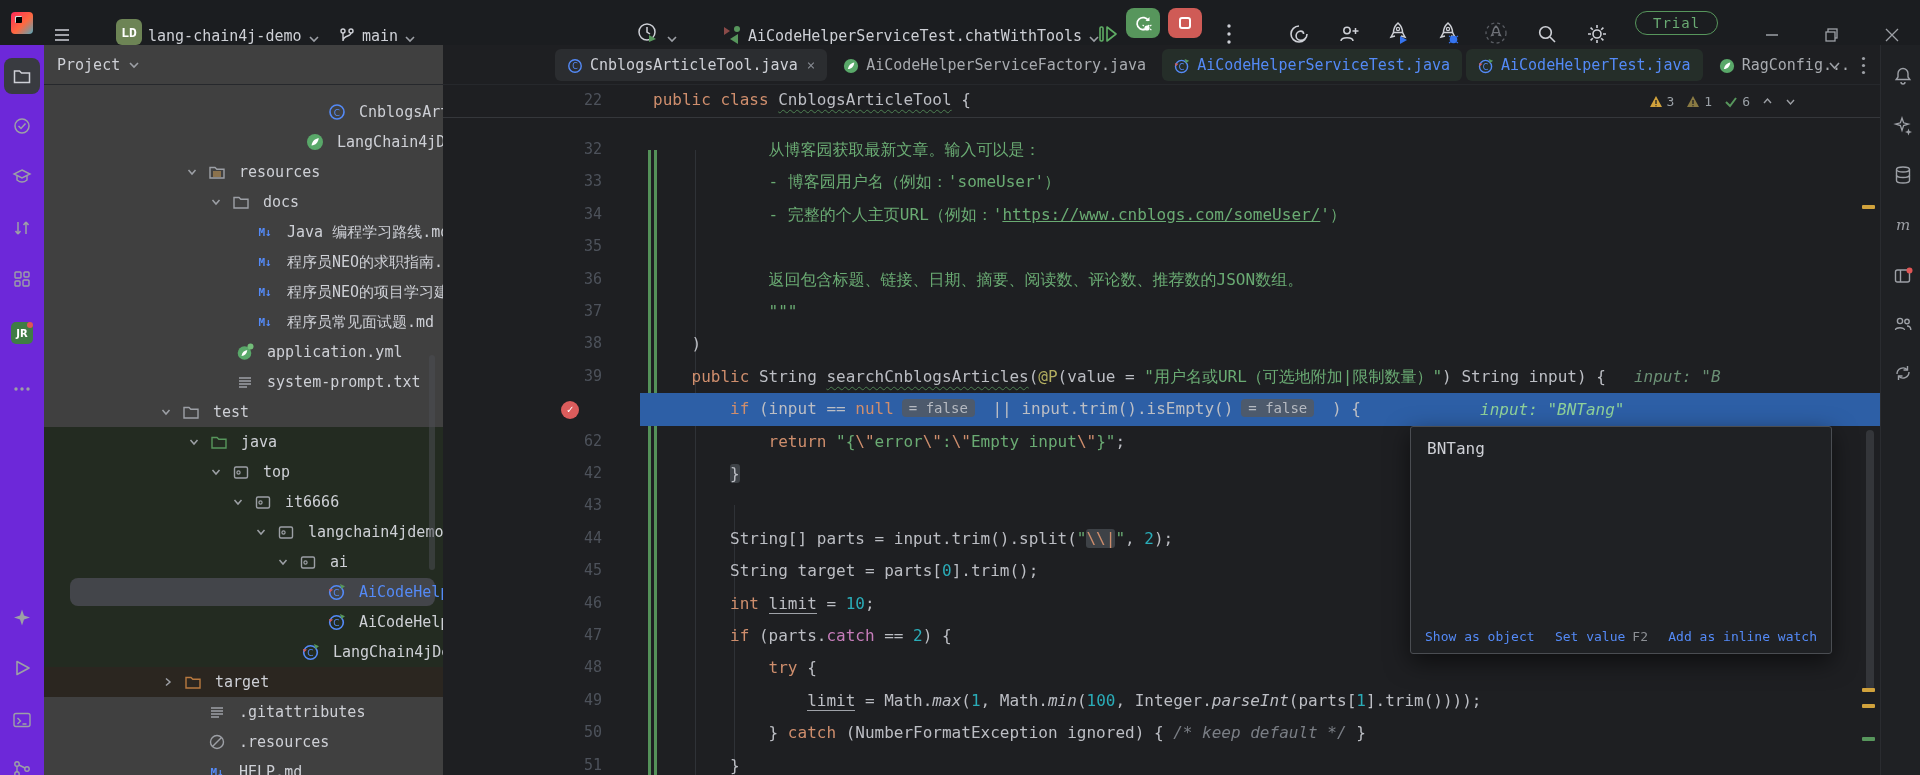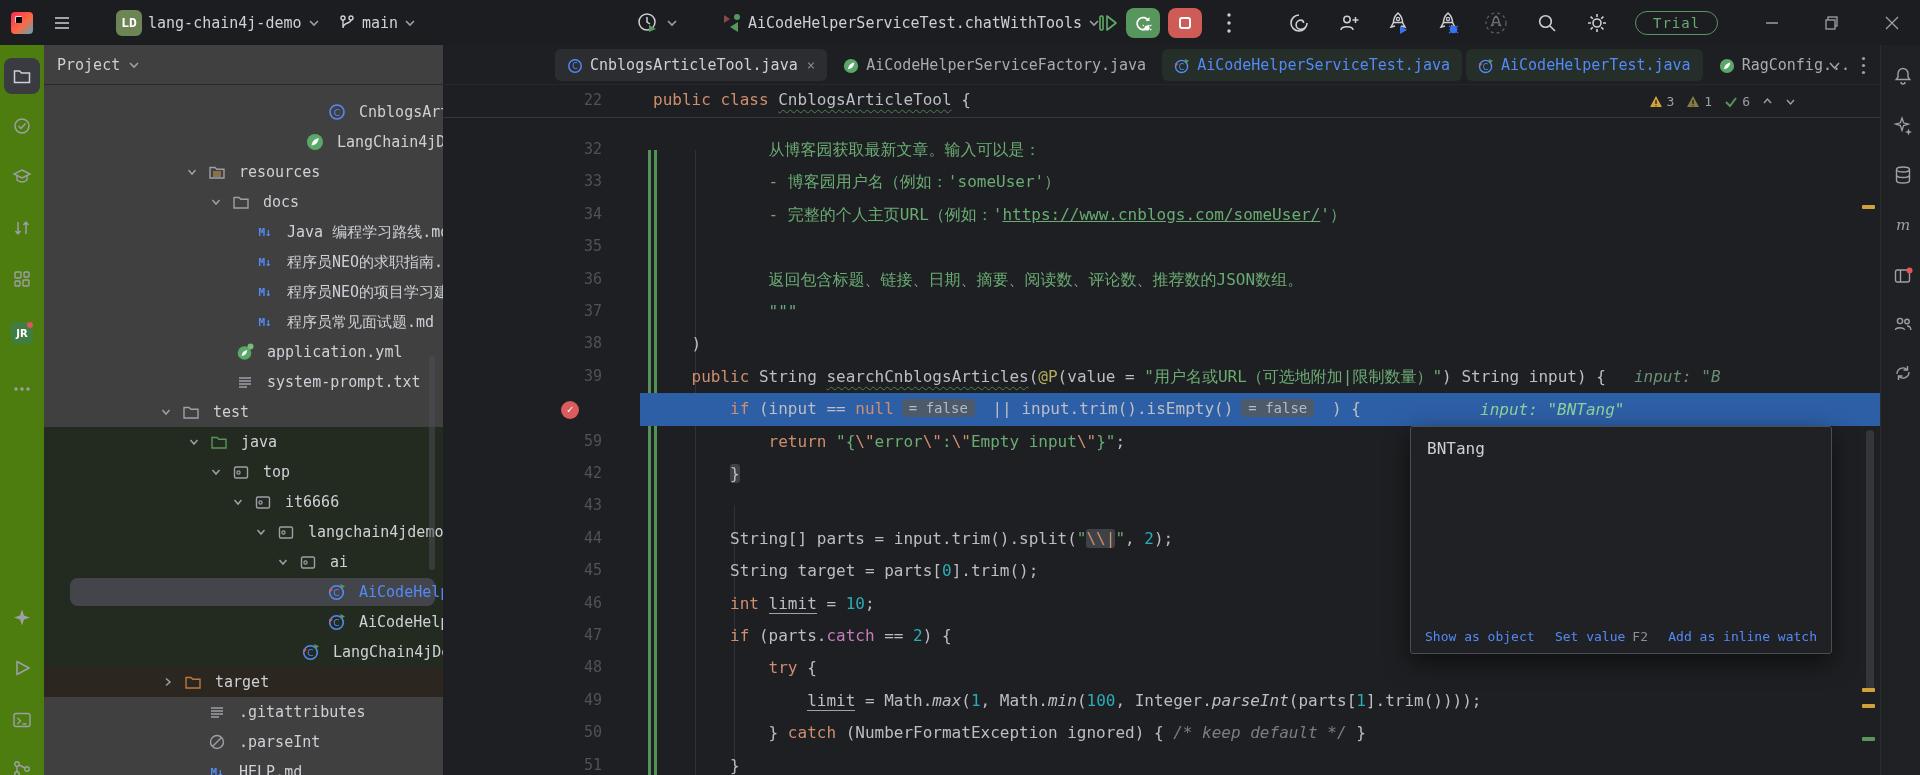--- a/index.html
+++ b/index.html
@@ -3,34 +3,34 @@
 <meta charset="utf-8">
 <style>
   html,body{margin:0;padding:0;background:#111214;}
   #app{position:relative;width:1920px;height:775px;overflow:hidden;background:#1e1f22;
        font-family:"DejaVu Sans Mono",monospace;color:#ced0d6;font-size:15px;
        -webkit-font-smoothing:antialiased;}
   
   #titlebar{position:absolute;left:0;top:0;width:1920px;height:45px;background:#1b1d20;
             border-bottom:1px solid #2a2c30;}
   .tb-item{position:absolute;top:0;height:45px;display:flex;align-items:center;gap:6px;color:#ced0d6;}
-  .tb-btn{cursor:pointer;}
+  .tb-btn{cursor:pointer;align-items:flex-end;}
   #ij-logo{width:22px;height:22px;border-radius:4px;
            background:linear-gradient(135deg,#fe2857 0%,#fe6940 55%,#07c3f2 120%);position:relative;}
   #ij-logo:after{content:"";position:absolute;left:4px;top:4px;width:7px;height:7px;background:#000;
            border-radius:1px;box-shadow:1px 1px 0 0 rgba(255,255,255,.85) inset;}
   #proj-badge{width:26px;height:26px;border-radius:6px;background:#6d8455;color:#fff;
               font-weight:bold;font-size:13px;display:flex;align-items:center;justify-content:center;}
   .pill-btn{height:30px;border-radius:8px;display:flex;align-items:center;justify-content:center;}
   #rerun-btn{width:34px;background:#57965c;}
   #stop-btn{width:34px;background:#cf5b56;}
   #trial-badge{border:1.5px solid #57965c;color:#6aab73;border-radius:15px;padding:3px 17px;
                font-size:14px;letter-spacing:1px;text-align:right;}
   
-  #left-strip{position:absolute;left:0;top:45px;width:44px;height:730px;background:#4d7c0f;
+  #left-strip{position:absolute;left:0;top:45px;width:44px;height:730px;background:#6d28d9;
               border-right:2px solid #4d7c0f;}
   #right-strip{position:absolute;left:1880px;top:45px;width:40px;height:730px;background:#1f2124;
                border-left:1px solid #2a2c30;}
   .strip-btn{position:absolute;width:36px;height:36px;border-radius:8px;display:flex;
              align-items:center;justify-content:center;cursor:pointer;}
   .strip-btn.sel{background:#393b40;}
   
   #tree-panel{position:absolute;left:44px;top:45px;width:399px;height:730px;background:#404040;
               border-right:1px solid #2a2c30;overflow:hidden;}
   #tree-header{position:absolute;left:0;top:0;width:100%;height:40px;display:flex;align-items:center;
@@ -597,21 +597,21 @@
           </span>
           <span class="lbl" style="position:absolute;left:188px">.gitattributes</span>
         </div>
         <div class="tree-row" style="top: 682px;">
           <span class="ticon" style="position:absolute;left:164px">
             <svg width="18" height="18" viewBox="0 0 18 18">
               <circle cx="9" cy="9" r="6.5" fill="none" stroke="#9da0a6" stroke-width="1.4"></circle>
               <path d="M4.5 13.5l9-9" stroke="#9da0a6" stroke-width="1.4"></path>
             </svg>
           </span>
-          <span class="lbl" style="position:absolute;left:188px">.parseInt</span>
+          <span class="lbl" style="position:absolute;left:188px">.resources</span>
         </div>
         <div class="tree-row" style="top: 712px;">
           <span class="ticon" style="position:absolute;left:164px">
             <span style="color:#548af7;font-weight:bold;font-size:11px;white-space:nowrap">M↓</span>
           </span>
           <span class="lbl" style="position:absolute;left:188px">HELP.md</span>
         </div>
       </div>
     <div id="tree-scroll"></div>
   </div>
@@ -759,21 +759,21 @@
         <div class="code-row" style="top: 315.8px;">
           <span class="gutnum" style="top:6px">39</span>
           <span class="ctext" style="padding-left:4ch;top:6px"><span class="kw">public </span><span class="def">String </span><span class="def sq">searchCnblogsArticles</span><span class="def">(</span><span class="ann">@P</span><span class="def">(</span><span class="def">value = </span><span class="str">"用户名或URL（可选地附加|限制数量）"</span><span class="def">) </span><span class="def">String input) {</span><span class="hint">input: "B</span></span>
         </div>
         <div class="code-row band" style="top: 348.2px;">
           <div id="bp">✓</div>
           <span class="ctext" style="padding-left:8ch;top:6px"><span class="kw">if </span><span class="def">(input == </span><span class="kw">null</span><span class="chip">= false</span><span class="def"> || input.trim().isEmpty()</span><span class="chip">= false</span><span class="def"> ) {</span></span>
           <span class="hint-band">input: "BNTang"</span>
         </div>
         <div class="code-row" style="top: 380.6px;">
-          <span class="gutnum" style="top:6px">59</span>
+          <span class="gutnum" style="top:6px">62</span>
           <span class="ctext" style="padding-left:12ch;top:6px"><span class="kw">return </span><span class="str">"{</span><span class="esc">\"</span><span class="str">error</span><span class="esc">\"</span><span class="str">:</span><span class="esc">\"</span><span class="str">Empty input</span><span class="esc">\"</span><span class="str">}"</span><span class="def">;</span></span>
         </div>
         <div class="code-row" style="top: 413px;">
           <span class="gutnum" style="top:6px">42</span>
           <span class="ctext" style="padding-left:8ch;top:6px"><span class="def box">}</span></span>
         </div>
         <div class="code-row" style="top: 445.4px;">
           <span class="gutnum" style="top:6px">43</span>
           <span class="ctext" style="padding-left:0ch;top:6px"></span>
         </div>

